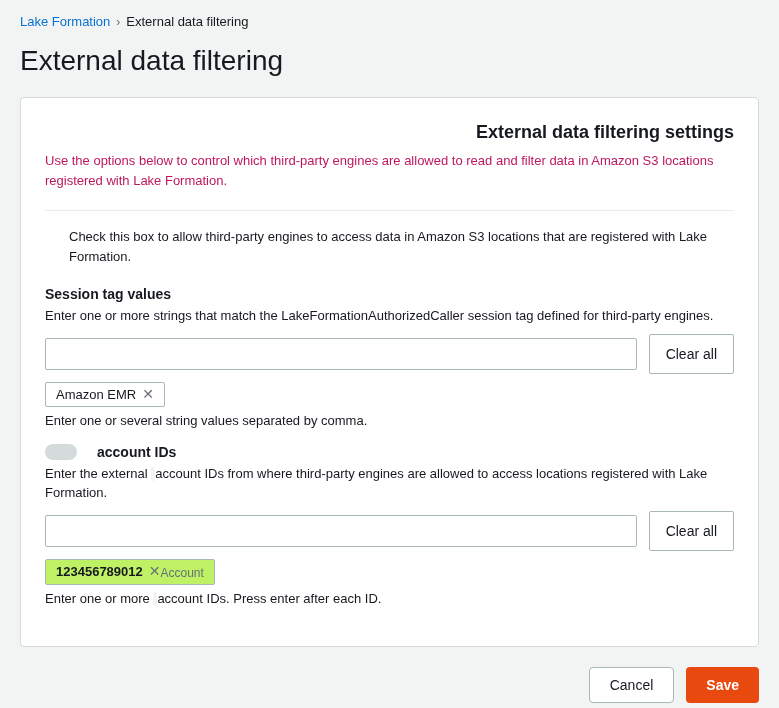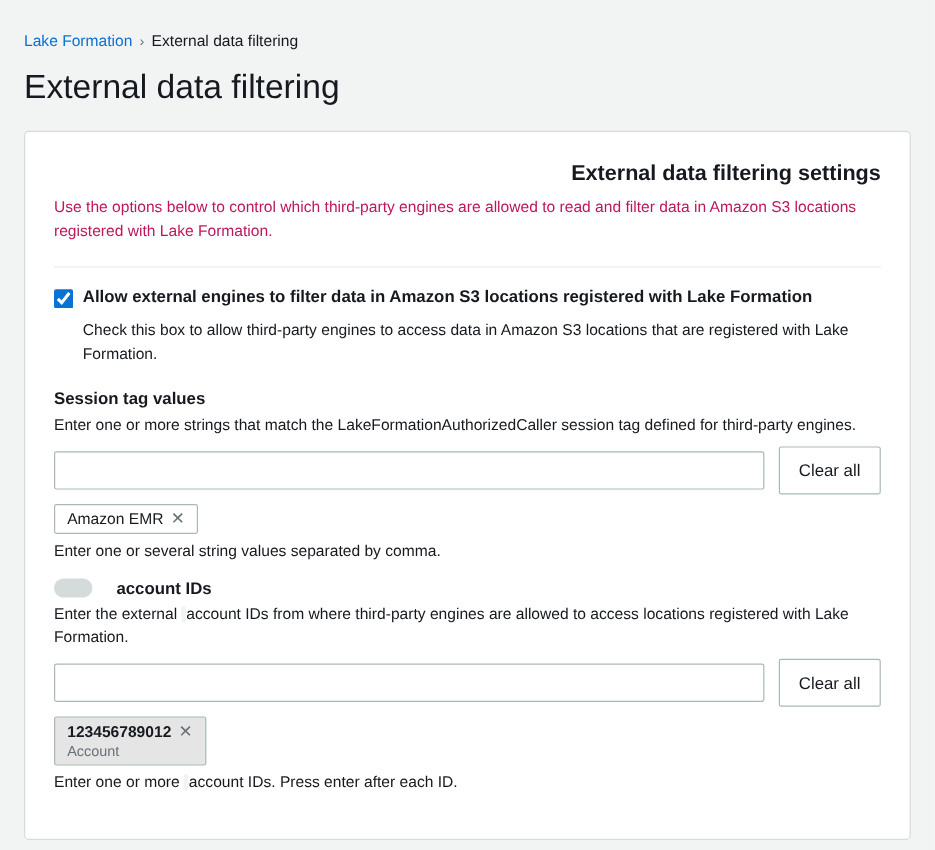--- a/index.html
+++ b/index.html
@@ -6,21 +6,21 @@
     body {
       font-family: -apple-system, BlinkMacSystemFont, "Amazon Ember", Arial, sans-serif;
       font-size: 14px;
       background: #f2f3f3;
       color: #16191f;
       width: 779px;
       min-height: 708px;
     }
 
     .breadcrumb-bar {
-      padding: 26px 20px 8px 20px;
+      padding: 14px 20px 8px 20px;
       display: flex;
       align-items: center;
       gap: 6px;
       font-size: 13px;
     }
 
     .breadcrumb-link {
       color: #0972d3;
       text-decoration: none;
       cursor: pointer;
@@ -169,25 +169,25 @@
       font-size: 14px;
       color: #687078;
       line-height: 1;
       background: none;
       border: none;
       padding: 0;
     }
 
     .tag-account {
       display: inline-flex;
-      flex-direction: column;
+      flex-direction: row;
       padding: 4px 10px;
       border: 1px solid #aab7b8;
       border-radius: 2px;
-      background: #e5e5e5;
+      background: #bef264;
       font-size: 13px;
       color: #16191f;
       min-width: 120px;
     }
 
     .tag-account-row {
       display: flex;
       align-items: flex-start;
       gap: 6px;
     }
@@ -276,24 +276,20 @@
 
 <h1 class="page-title">External data filtering</h1>
 
 <div class="main-card">
 
   <div class="card-section-title">External data filtering settings</div>
   <div class="card-description">Use the options below to control which third-party engines are allowed to read and filter data in Amazon S3 locations registered with Lake Formation.</div>
 
   <hr class="divider">
 
-  <div class="checkbox-row">
-    <input type="checkbox" id="allow-engines" checked="" style="">
-    <label class="checkbox-label" for="allow-engines">Allow external engines to filter data in Amazon S3 locations registered with Lake Formation</label>
-  </div>
   <div class="checkbox-description">Check this box to allow third-party engines to access data in Amazon S3 locations that are registered with Lake Formation.</div>
 
   <div class="field-section">
     <div class="field-label">Session tag values</div>
     <div class="field-description">Enter one or more strings that match the LakeFormationAuthorizedCaller session tag defined for third-party engines.</div>
 
     <div class="input-row">
       <input class="text-input" type="text" style="">
       <button class="clear-all-btn">Clear all</button>
     </div>

